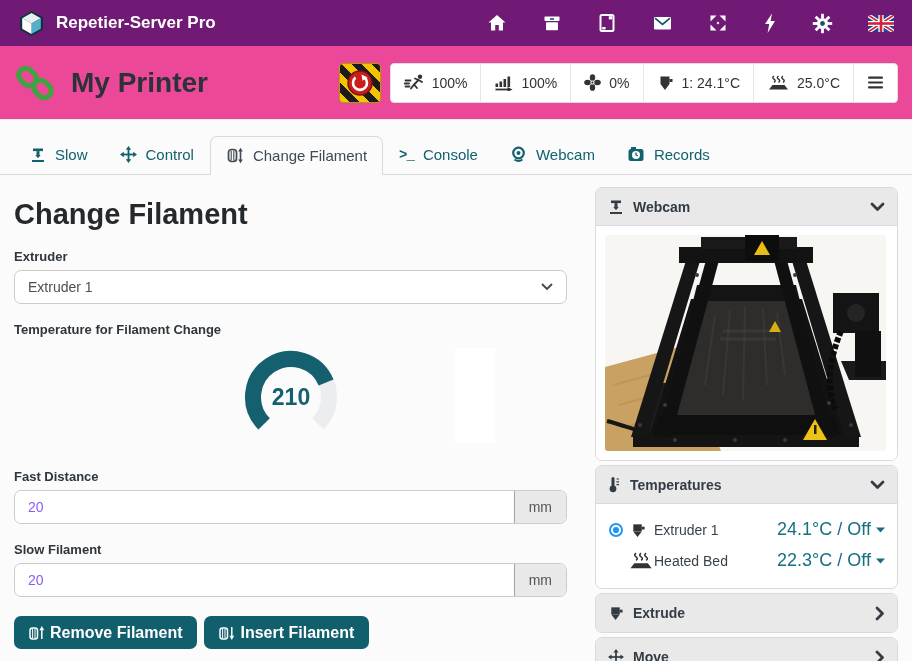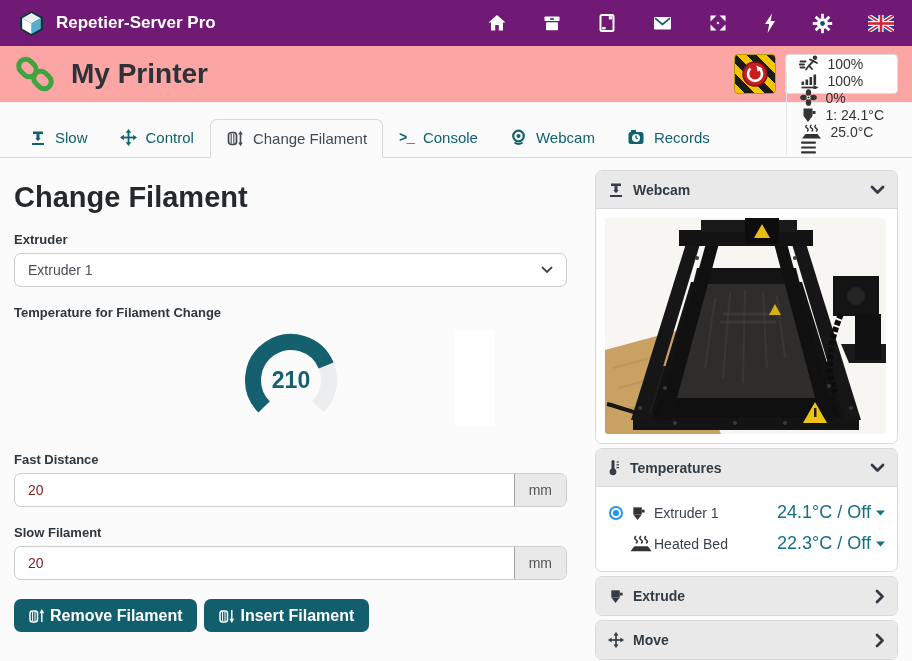--- a/index.html
+++ b/index.html
@@ -14,33 +14,33 @@
   
   .navbar {
     height: 46px; background: #701a75;
     display: flex; align-items: center; padding: 0 18px;
   }
   .brand { display: flex; align-items: center; gap: 11px; color: #fff; font-size: 17px; font-weight: bold; }
   .nav-icons { margin-left: auto; display: flex; align-items: center; gap: 35px; }
   .nav-icons a { display: flex; align-items: center; }
   
   .printer-header {
-    height: 57px; background: #fca5a5; display: flex; align-items: center;
+    height: 74px; background: #ec4899; display: flex; align-items: center;
     padding: 0 14px; border-bottom: 1px solid #ededed;
   }
   .printer-title { font-size: 28px; font-weight: bold; color: #2d3237; margin-left: 15px; }
   .header-right { margin-left: auto; display: flex; align-items: center; gap: 9px; }
   .estop {
     width: 42px; height: 40px; border-radius: 4px; border: 1px solid #b99a00;
     background: repeating-linear-gradient(45deg, #f2c500 0 7px, #1b1b1b 7px 14px);
     display: flex; align-items: center; justify-content: center; cursor: pointer; padding: 0;
   }
   .status-group {
     display: flex; align-items: stretch; height: 40px;
-    border: 1px solid #ddd; border-radius: 4px; background: #fff; flex-direction: column;
+    border: 1px solid #ddd; border-radius: 4px; background: #fff;
   }
   .status-cell {
     display: flex; align-items: center; gap: 8px; padding: 0 13px;
     border-left: 1px solid #e6e6e6; font-size: 14px; color: #333; cursor: pointer;
   }
   .status-cell:first-child { border-left: none; }
   
   .tabbar {
     display: flex; align-items: flex-end; padding: 15px 14px 0;
     border-bottom: 1px solid #d9d9d9; background: #fbfbfb;
@@ -69,21 +69,21 @@
   }
   .gauge-row { position: relative; height: 106px; margin-top: 8px; }
   .gauge { position: absolute; left: 50%; transform: translateX(-50%); top: 0; cursor: pointer; }
   .white-box { position: absolute; left: 441px; top: 3px; width: 40px; height: 95px; background: #fff; }
   .input-group {
     display: flex; align-items: stretch; height: 34px;
     border: 1px solid #ccc; border-radius: 7px; background: #fff; overflow: hidden;
   }
   .input-group input {
     flex: 1; border: none; outline: none; padding: 0 13px;
-    font-size: 14px; color: #7f1d1d; background: transparent; font-family: inherit;
+    font-size: 14px; color: #8b5cf6; background: transparent; font-family: inherit;
   }
   .addon {
     background: #e9e9e9; border-left: 1px solid #a3a3a3; display: flex; align-items: center;
     padding: 0 14px; font-size: 14px; color: #555;
   }
   .btn-row { display: flex; gap: 7px; margin-top: 19px; }
   .btn {
     height: 33px; background: #115e6d; color: #fff; font-weight: bold; font-size: 16px;
     border: none; border-radius: 7px; display: flex; align-items: center; gap: 4px;
     padding: 0 15px; cursor: pointer; font-family: inherit;

